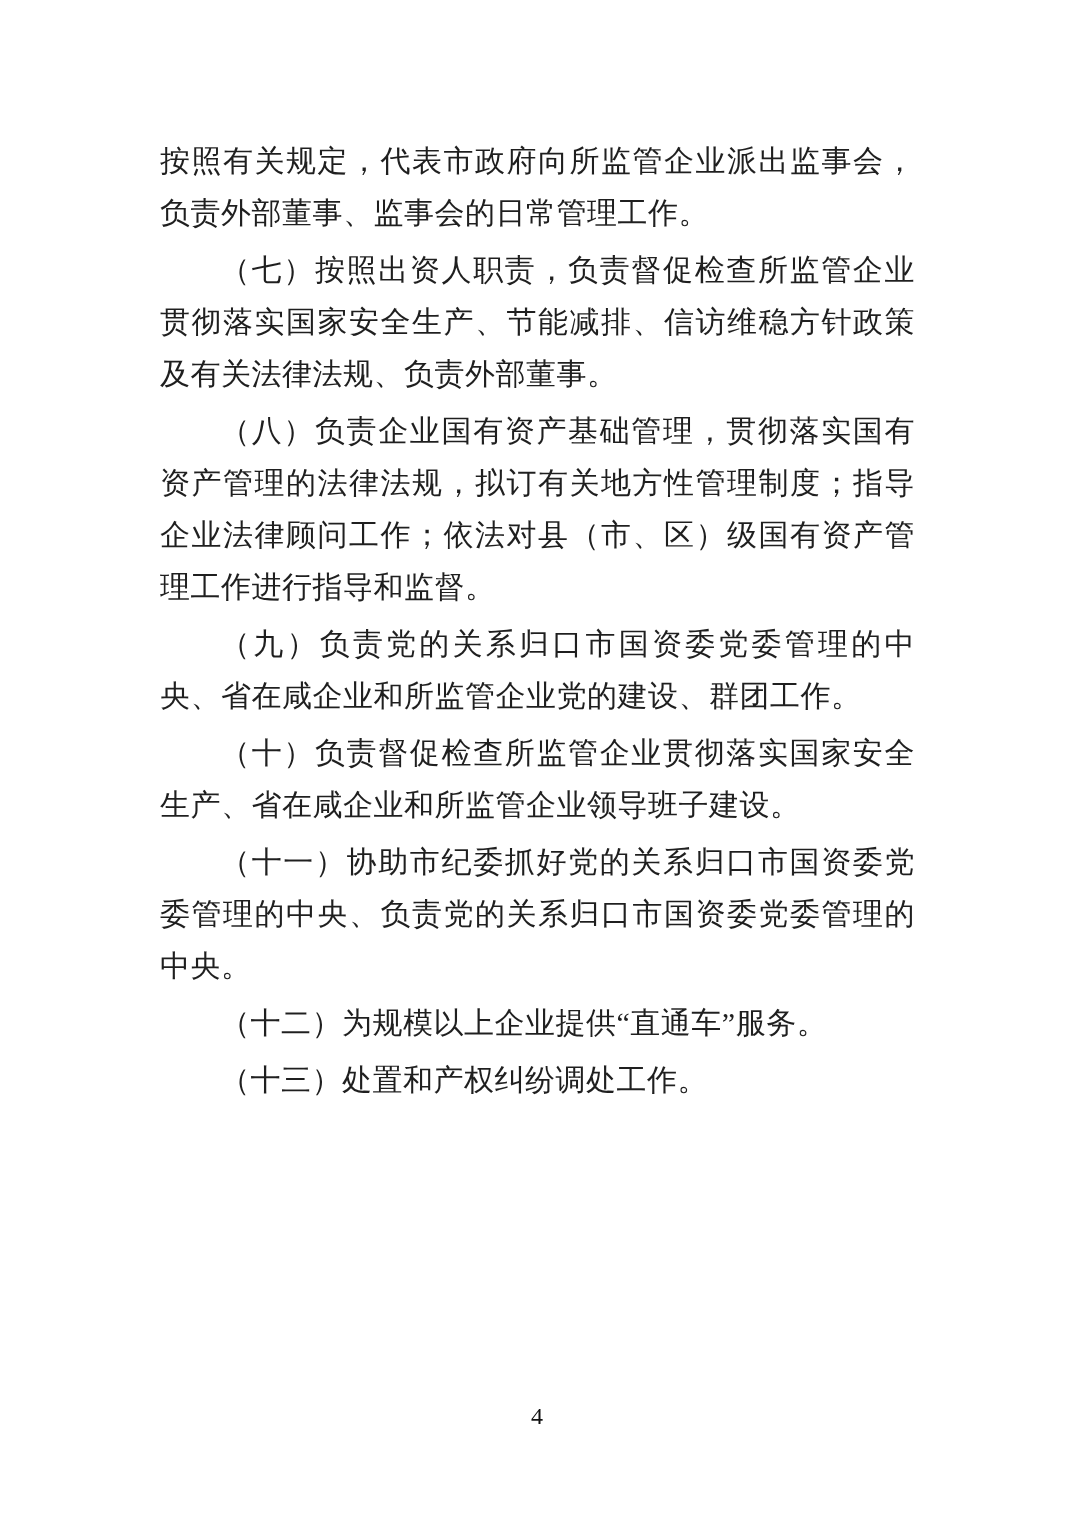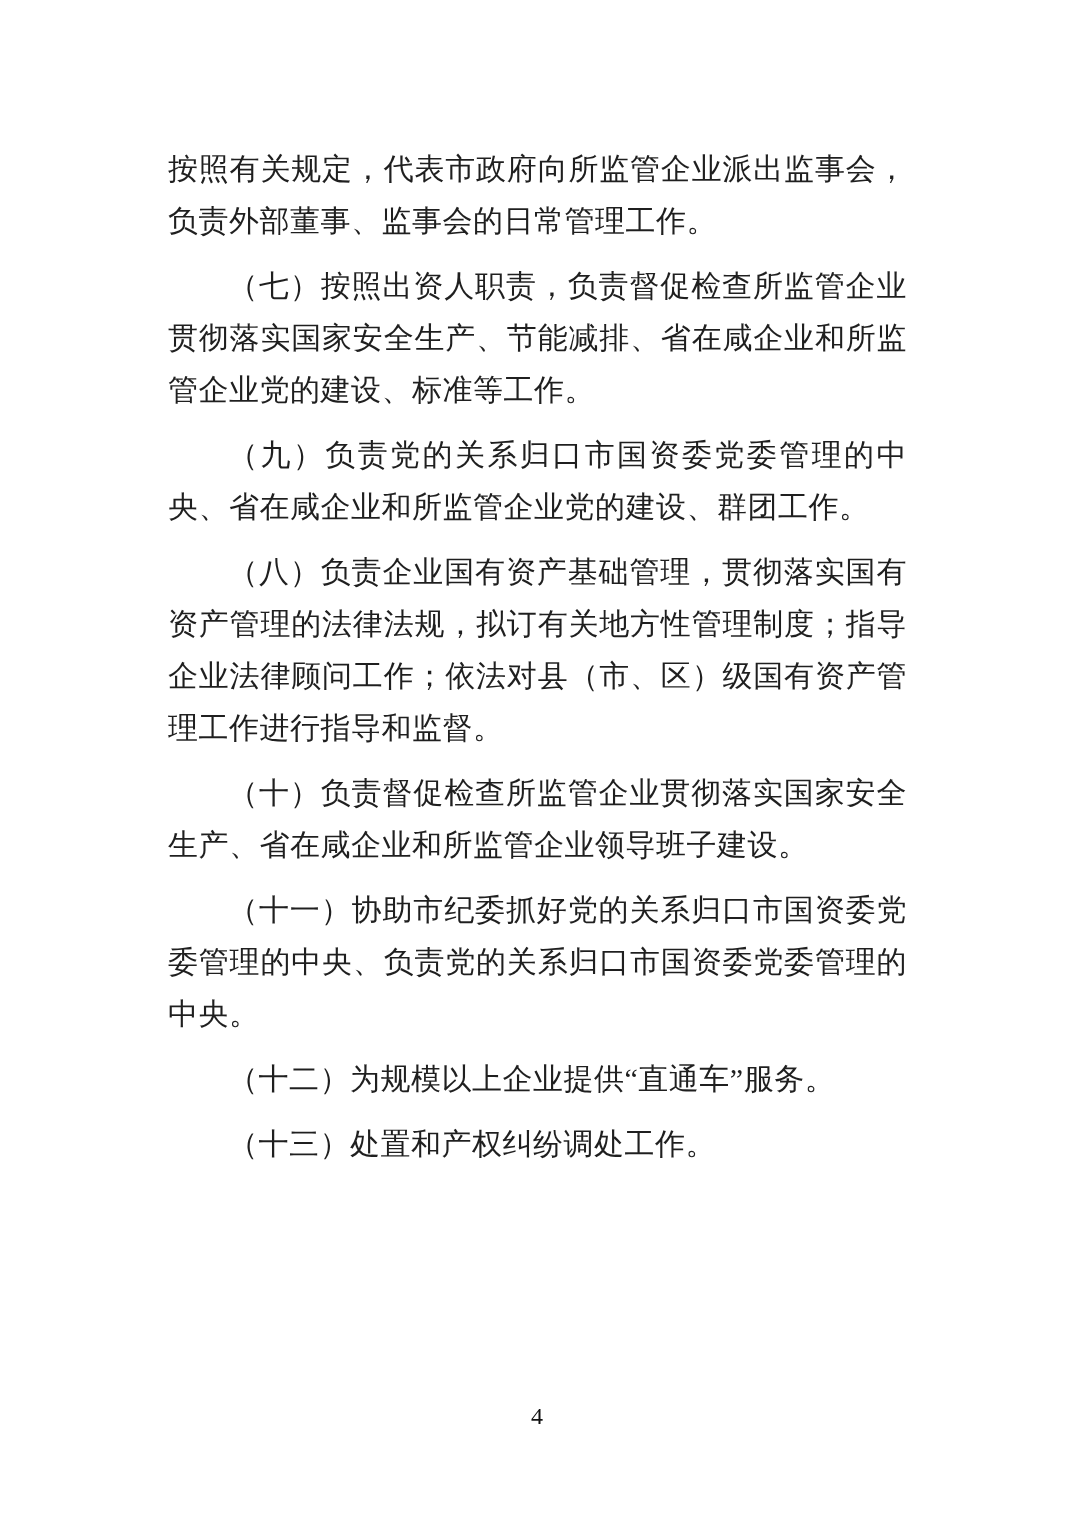--- a/index.html
+++ b/index.html
@@ -17,21 +17,21 @@
     font-family: "Liberation Serif", "DejaVu Serif", serif;
     color: #1f1f1f;
   }
   .doc-body {
     position: absolute;
     top: 130px;
     left: 155px;
     width: 765px;
   }
   .doc-body p {
-    margin: 13px;
+    margin: 5px;
     padding: 0;
     font-size: 30px;
     line-height: 52px;
     text-align: justify;
     text-justify: inter-ideograph;
     letter-spacing: 0.5px;
     word-break: break-all;
   }
   .doc-body p.indent {
     text-indent: 2em;
@@ -50,23 +50,23 @@
     color: #111111;
     font-family: "Liberation Serif", "DejaVu Serif", serif;
   }
 </style>
 </head>
 <body>
 
 <div class="page">
   <div class="doc-body">
     <p class="continuation">按照有关规定，代表市政府向所监管企业派出监事会，负责外部董事、监事会的日常管理工作。</p>
-    <p class="indent">（七）按照出资人职责，负责督促检查所监管企业贯彻落实国家安全生产、节能减排、省在咸企业和所监管企业党的建设、标准等工作。</p>
+    <p class="indent">（七）按照出资人职责，负责督促检查所监管企业贯彻落实国家安全生产、节能减排、信访维稳方针政策及有关法律法规、负责外部董事。</p>
+    <p class="indent">（八）负责企业国有资产基础管理，贯彻落实国有资产管理的法律法规，拟订有关地方性管理制度；指导企业法律顾问工作；依法对县（市、区）级国有资产管理工作进行指导和监督。</p>
     <p class="indent">（九）负责党的关系归口市国资委党委管理的中央、省在咸企业和所监管企业党的建设、群团工作。</p>
-    <p class="indent">（八）负责企业国有资产基础管理，贯彻落实国有资产管理的法律法规，拟订有关地方性管理制度；指导企业法律顾问工作；依法对县（市、区）级国有资产管理工作进行指导和监督。</p>
     <p class="indent">（十）负责督促检查所监管企业贯彻落实国家安全生产、省在咸企业和所监管企业领导班子建设。</p>
     <p class="indent">（十一）协助市纪委抓好党的关系归口市国资委党委管理的中央、负责党的关系归口市国资委党委管理的中央。</p>
     <p class="indent">（十二）为规模以上企业提供“直通车”服务。</p>
     <p class="indent">（十三）处置和产权纠纷调处工作。</p>
   </div>
   <div class="page-footer">
     <span>4</span>
   </div>
 </div>
 

